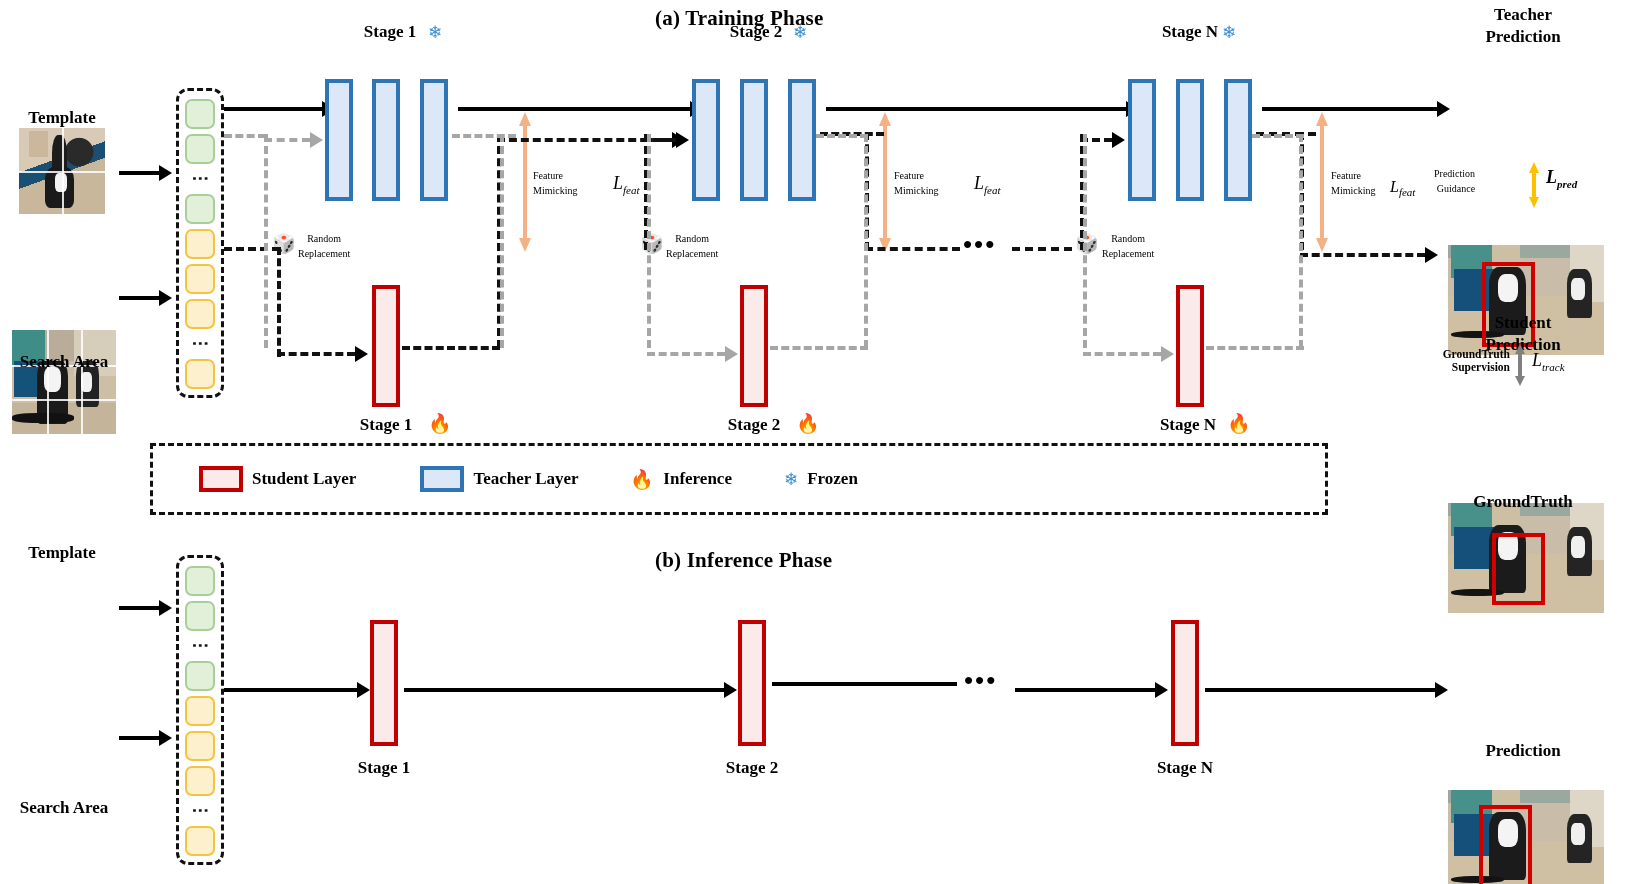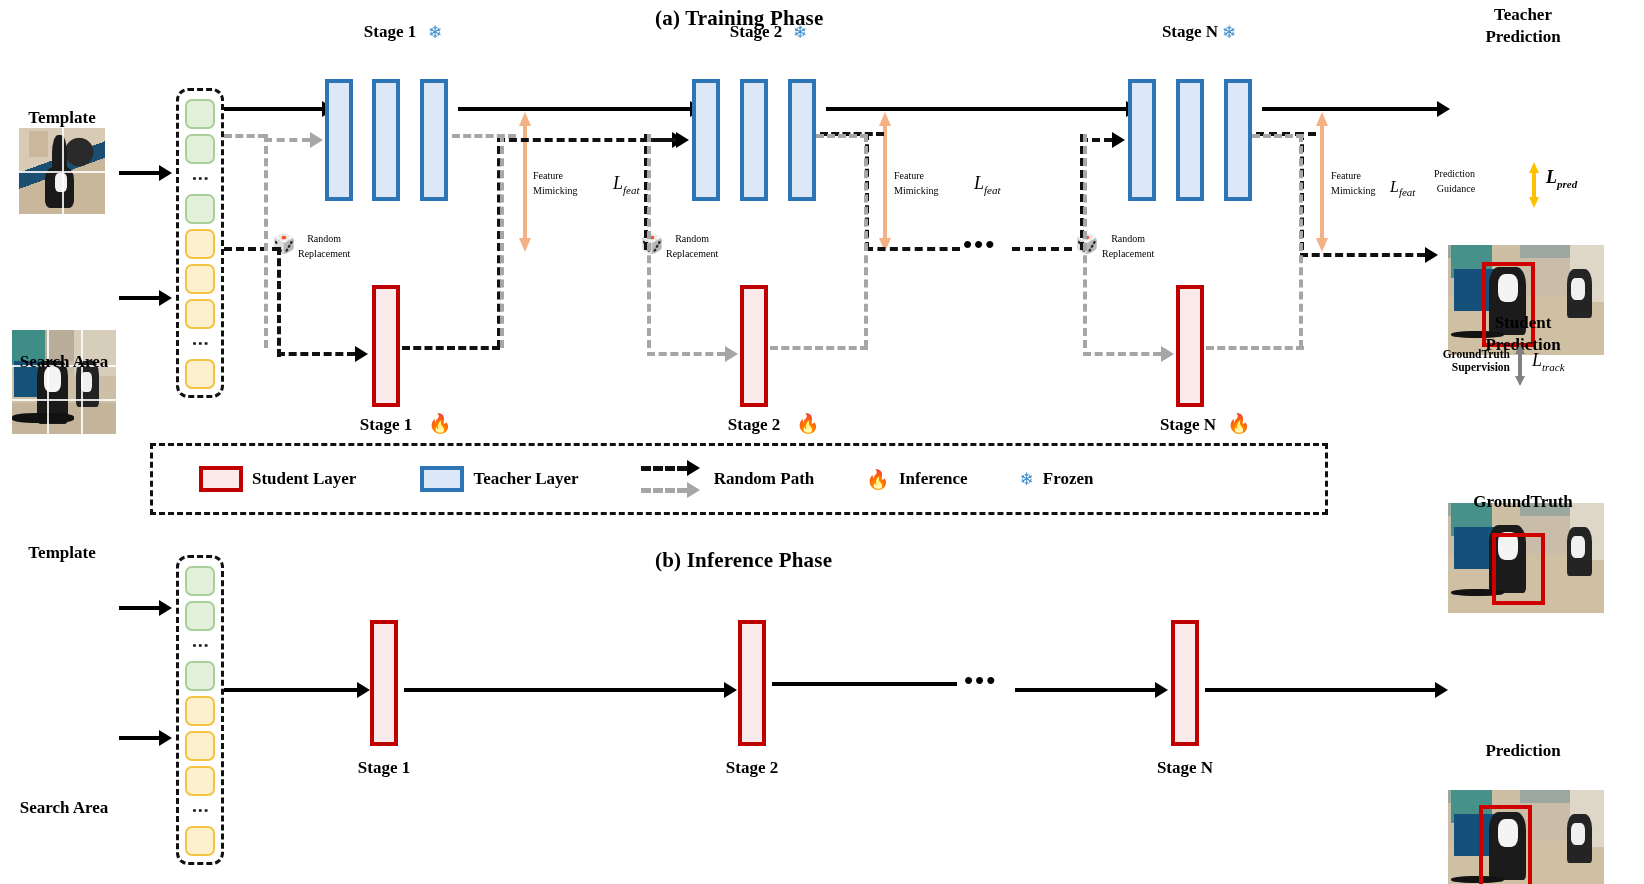--- a/index.html
+++ b/index.html
@@ -366,33 +366,20 @@
 
 <div class="abs legend" style="left:150px;top:443px;width:1178px;height:72px;">
   <div style="display:flex;align-items:center;margin-left:46px;">
     <div class="lgswatch slayer"></div>
     <div class="lgtxt">Student Layer</div>
   </div>
   <div style="display:flex;align-items:center;margin-left:64px;">
     <div class="lgswatch tlayer"></div>
     <div class="lgtxt">Teacher Layer</div>
   </div>
-  <div style="display:flex;align-items:center;margin-left:62px;">
-    <div style="width:64px;">
-      <div style="display:flex;align-items:center;margin-bottom:6px;">
-        <div class="hdash" style="width:46px;border-top-width:5px;"></div>
-          <div class="arrowR"></div>
-      </div>
-      <div style="display:flex;align-items:center;">
-        <div class="hdashg" style="width:46px;border-top-width:5px;"></div>
-          <div class="arrowRg"></div>
-      </div>
-    </div>
-    <div class="lgtxt">Random Path</div>
-  </div>
   <div style="display:flex;align-items:center;margin-left:52px;">
     <div class="flame">🔥</div>
     <div class="lgtxt">Inference</div>
   </div>
   <div style="display:flex;align-items:center;margin-left:52px;">
     <div class="snow">❄</div>
     <div class="lgtxt">Frozen</div>
   </div>
 </div>
 

